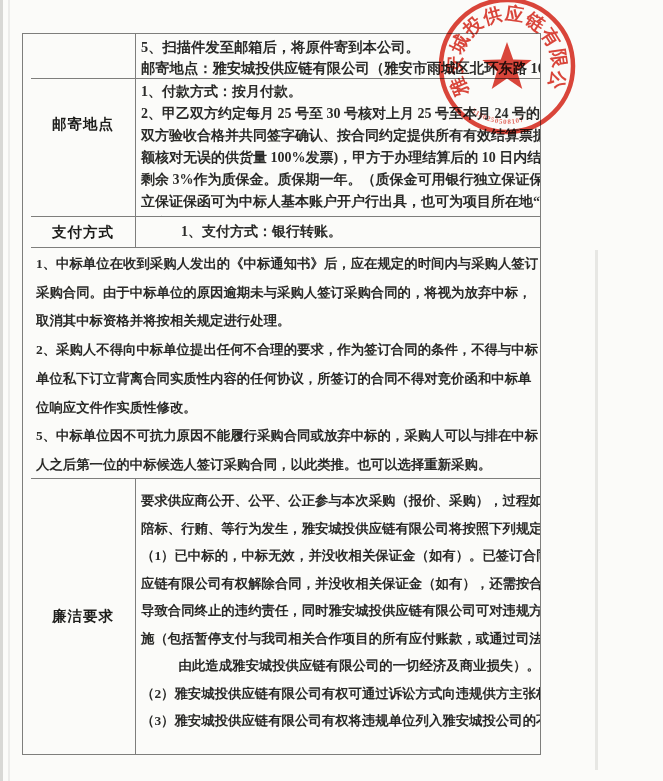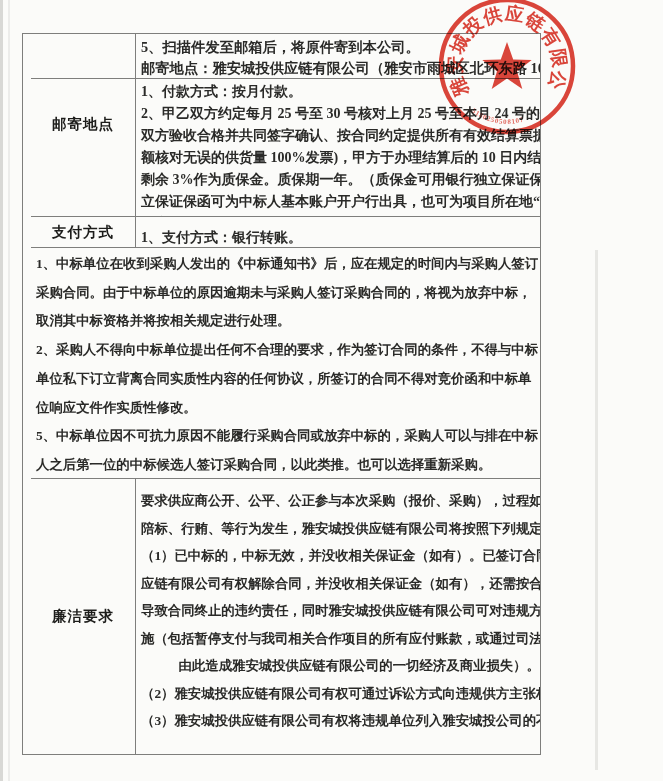--- a/index.html
+++ b/index.html
@@ -24,23 +24,23 @@
     display:flex;justify-content:center;align-items:flex-start;
     font-size:14.5px;letter-spacing:1px;color:#1d1d1b;font-weight:600;
   }
   .content-cell{flex:1;box-sizing:border-box;padding-left:5px;overflow:hidden;}
   .content-text{white-space:pre;font-weight:600;color:#2a2a28;}
   .r1{height:44px;}
   .r1 .content-text{font-size:14.3px;line-height:20.5px;padding-top:3px;}
   .r2{height:138px;}
   .r2 .label-cell{padding-top:36px;}
   .r2 .content-text{font-size:14px;line-height:22px;padding-top:2px;}
-  .r3{height:31px;}
+  .r3{height:31px;gap:40px;}
   .r3 .label-cell{align-items:center;}
-  .r3 .content-cell{display:flex;align-items:flex-end;}
+  .r3 .content-cell{display:flex;align-items:center;}
   .r3 .content-text{font-size:14px;}
   .r4{height:231px;}
   .r4 .label-cell{padding-top:8px;}
   .r4 .content-text{font-size:13.4px;line-height:28.7px;padding-top:2px;}
   .r5{height:276px;}
   .r5 .label-cell{align-items:center;}
   .r5 .content-text{font-size:13.4px;line-height:27.5px;padding-top:8px;text-align:right;}
   .stamp{
     position:absolute;left:437px;top:-4px;width:140px;height:140px;
     mix-blend-mode:multiply;pointer-events:none;

